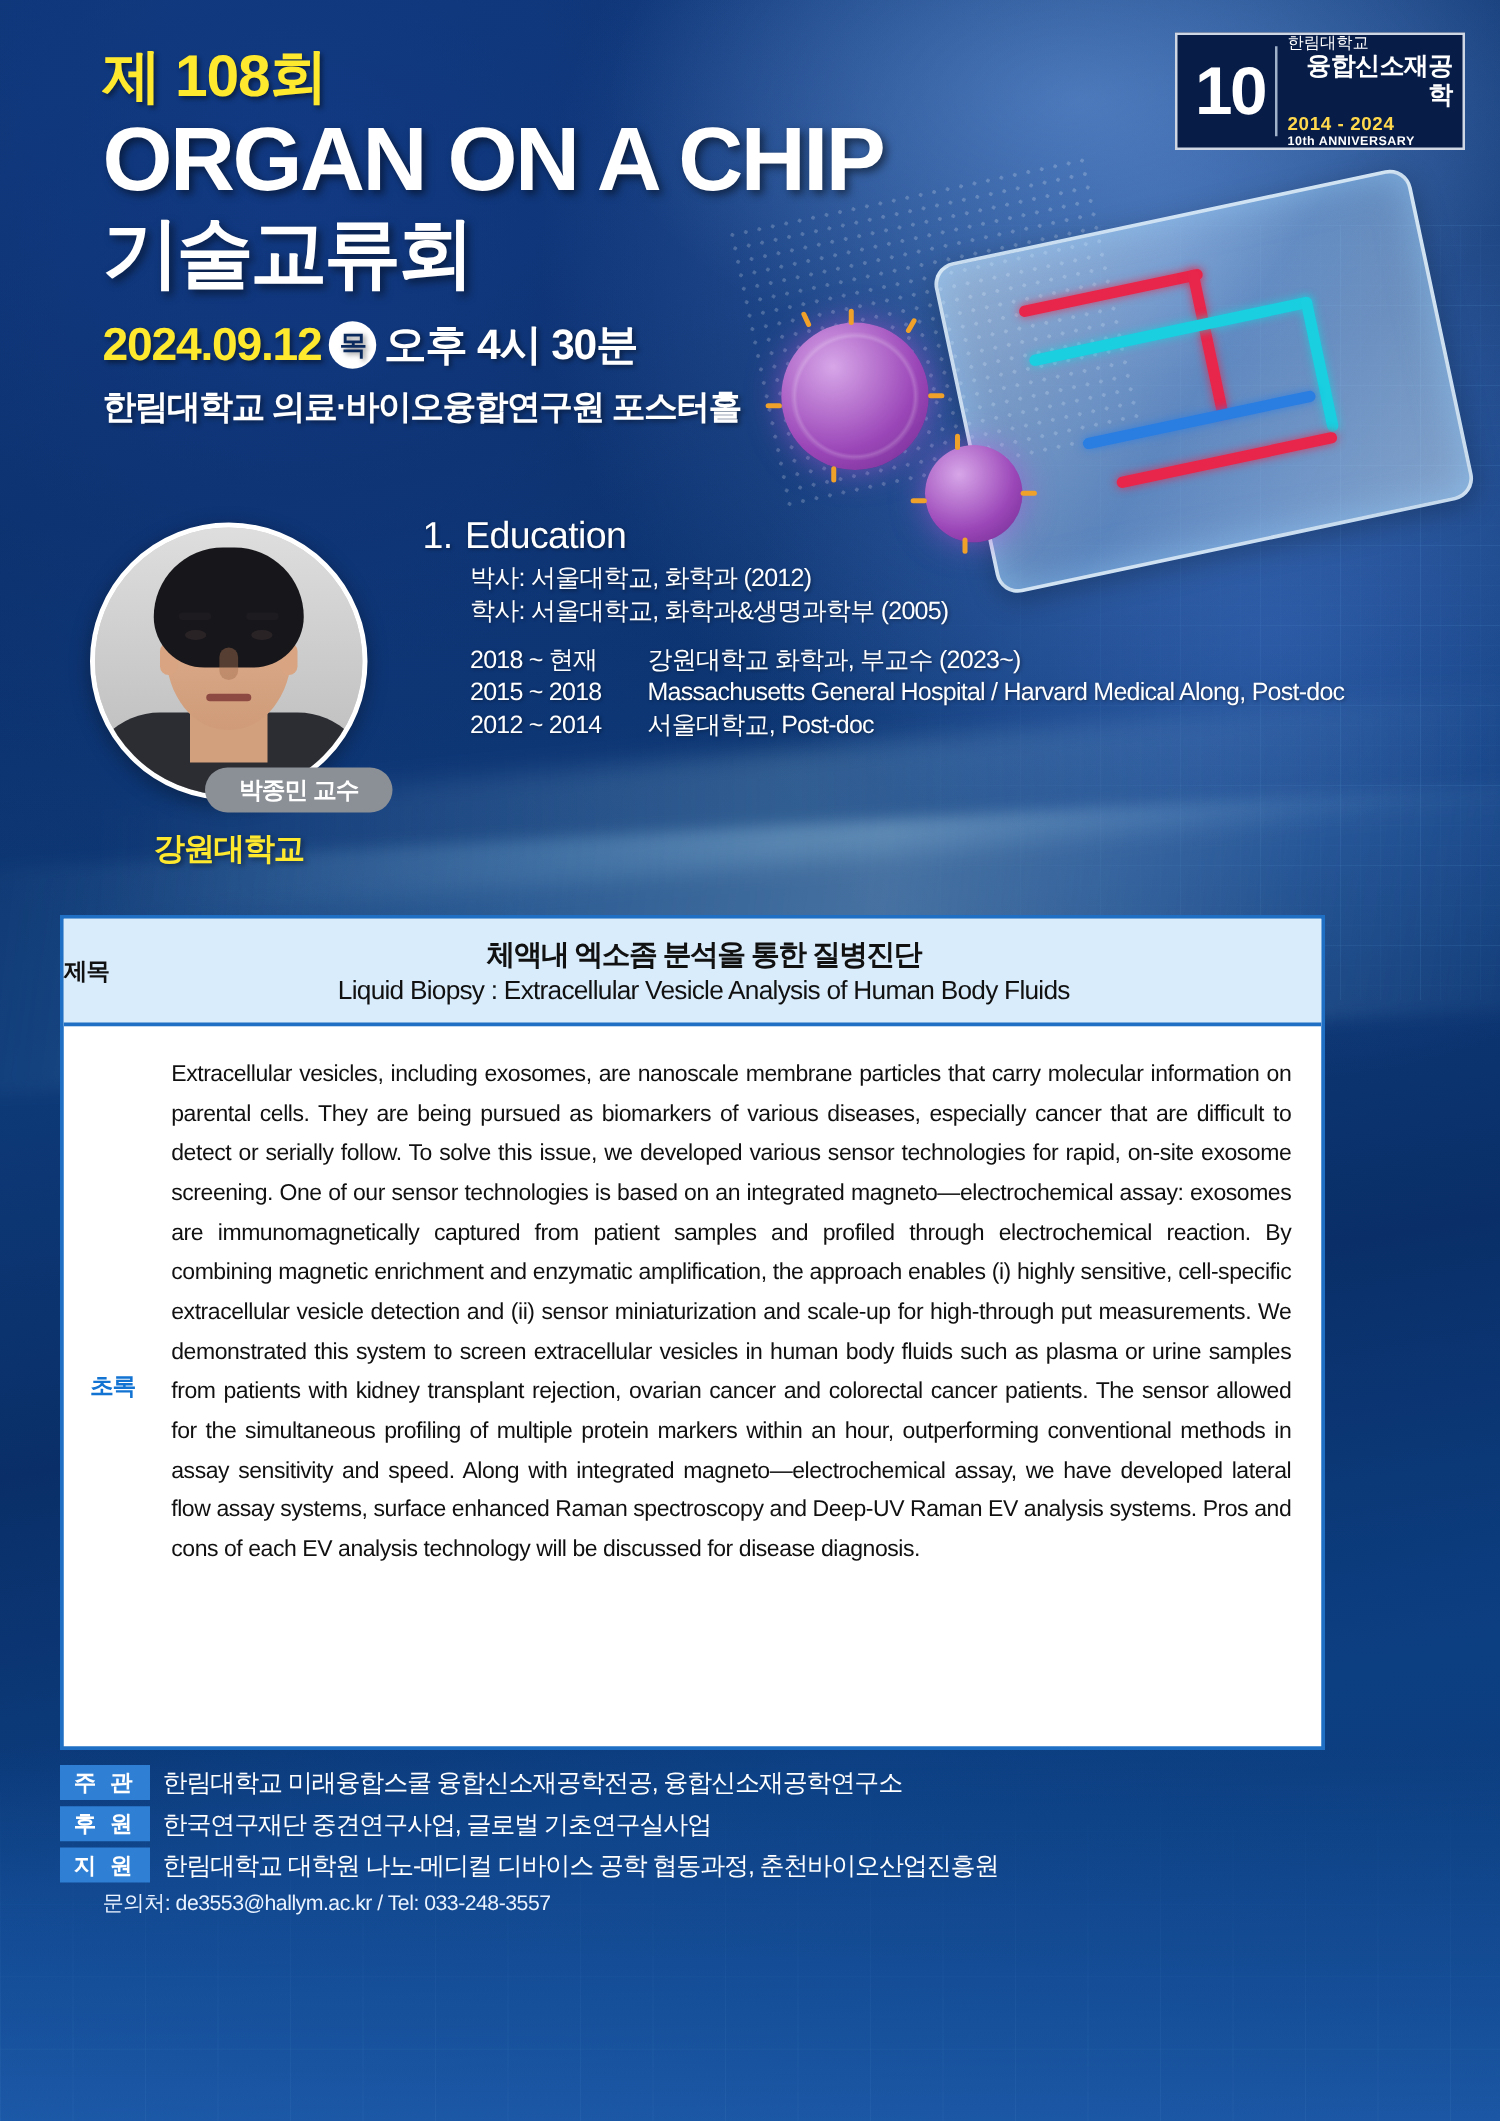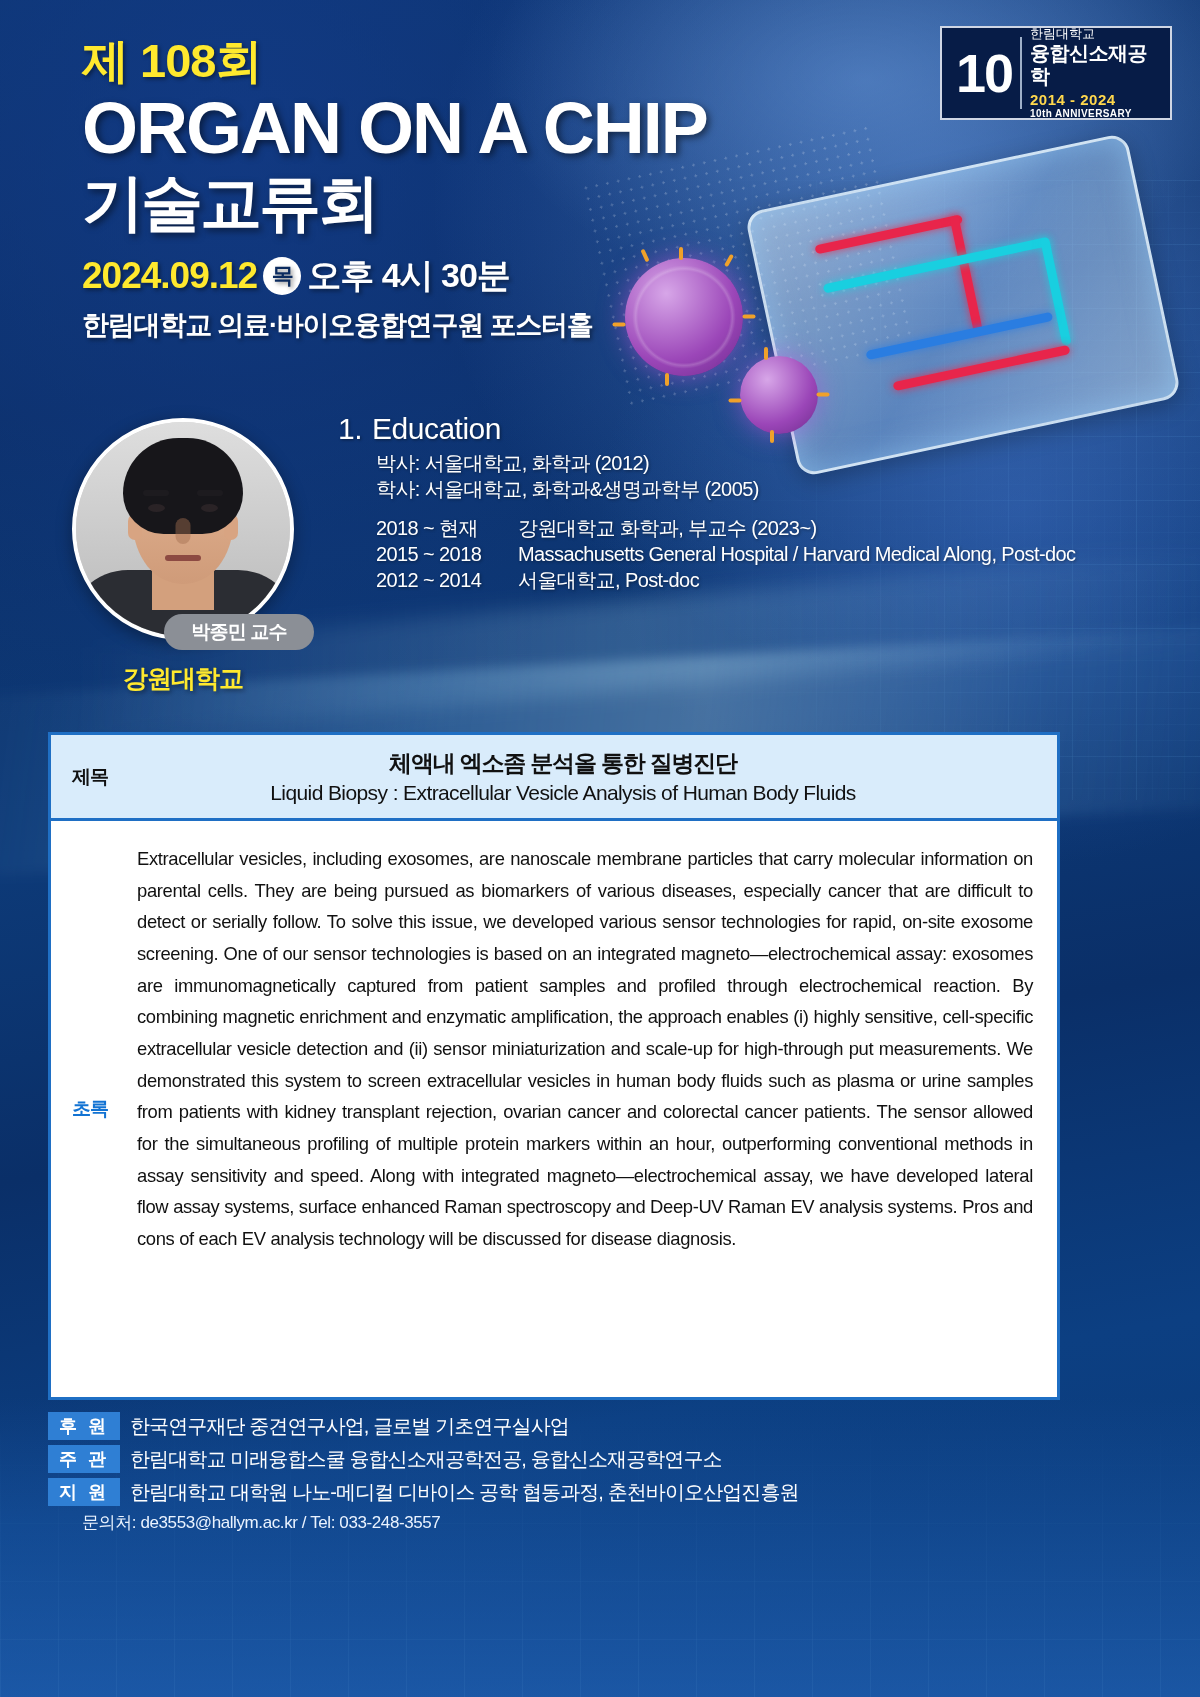--- a/index.html
+++ b/index.html
@@ -53,21 +53,21 @@
     background: #071c47; border: 2px solid #cfd6e4;
     display: flex; align-items: center; padding: 4px 8px;
   }
   .badge .num {
     font-size: 54px; font-weight: bold; color: #ffffff; line-height: 1;
     letter-spacing: -2px; padding: 0 8px 0 6px;
   }
   .badge .divider { width: 2px; height: 72px; background: #9fb0c9; margin-right: 8px; }
   .badge .btxt { color: #fff; line-height: 1.15; }
   .badge .b1 { font-size: 13px; }
-  .badge .b2 { font-size: 20px; font-weight: bold; letter-spacing: -0.5px; }
+  .badge .b2 { font-size: 20px; font-weight: bold; letter-spacing: -0.5px; text-align: right; }
   .badge .b3 { font-size: 15px; font-weight: bold; color: #ffd84d; margin-top: 3px; letter-spacing: 0.5px;}
   .badge .b4 { font-size: 10px; font-weight: bold; letter-spacing: 0.4px; }
 
   
   .title-wrap { position: absolute; left: 82px; top: 30px; }
   .t-ep {
     font-size: 47px; font-weight: bold; color: #ffe92e; letter-spacing: -1px;
     text-shadow: 2px 2px 4px rgba(0,0,0,0.45);
   }
   .t-main {
@@ -194,21 +194,21 @@
   
   .panel {
     position: absolute; left: 48px; top: 732px; width: 1012px; height: 668px;
     background: #ffffff; border: 3px solid #1f6fc4;
   }
   .panel-head {
     background: #d9ecfb; border-bottom: 3px solid #1f6fc4;
     height: 86px; display: flex; align-items: center;
   }
   .lbl-title {
-    width: 78px; flex: 0 0 78px; text-align: center;
+    width: 78px; flex: 0 0 78px; 
     font-size: 19px; font-weight: bold; color: #111; letter-spacing: -1px;
   }
   .head-text { flex: 1; text-align: center; padding-right: 60px; }
   .head-ko { font-size: 23px; font-weight: bold; color: #111; letter-spacing: -1.2px; }
   .head-en { font-size: 21px; color: #111; letter-spacing: -0.6px; margin-top: 2px; }
   .panel-body { display: flex; height: calc(100% - 86px); }
   .lbl-abs {
     width: 78px; flex: 0 0 78px;
     display: flex; align-items: center; justify-content: center;
     font-size: 19px; font-weight: bold; color: #1273d3; letter-spacing: -1px;
@@ -359,26 +359,26 @@
       </div>
     </div>
     <div class="panel-body">
       <div class="lbl-abs">초록</div>
       <div class="abs-text">Extracellular vesicles, including exosomes, are nanoscale membrane particles that carry molecular information on parental cells. They are being pursued as biomarkers of various diseases, especially cancer that are difficult to detect or serially follow. To solve this issue, we developed various sensor technologies for rapid, on-site exosome screening. One of our sensor technologies is based on an integrated magneto—electrochemical assay: exosomes are immunomagnetically captured from patient samples and profiled through electrochemical reaction. By combining magnetic enrichment and enzymatic amplification, the approach enables (i) highly sensitive, cell-specific extracellular vesicle detection and (ii) sensor miniaturization and scale-up for high-through put measurements. We demonstrated this system to screen extracellular vesicles in human body fluids such as plasma or urine samples from patients with kidney transplant rejection, ovarian cancer and colorectal cancer patients. The sensor allowed for the simultaneous profiling of multiple protein markers within an hour, outperforming conventional methods in assay sensitivity and speed. Along with integrated magneto—electrochemical assay, we have developed lateral flow assay systems, surface enhanced Raman spectroscopy and Deep-UV Raman EV analysis systems. Pros and cons of each EV analysis technology will be discussed for disease diagnosis.</div>
     </div>
   </div>
 
   <div class="footer">
     <div class="f-row">
+      <div class="f-tag">주 관</div>
+      <div class="f-txt">한림대학교 미래융합스쿨 융합신소재공학전공, 융합신소재공학연구소</div>
+    </div>
+    <div class="f-row">
       <div class="f-tag">후 원</div>
       <div class="f-txt">한국연구재단 중견연구사업, 글로벌 기초연구실사업</div>
-    </div>
-    <div class="f-row">
-      <div class="f-tag">주 관</div>
-      <div class="f-txt">한림대학교 미래융합스쿨 융합신소재공학전공, 융합신소재공학연구소</div>
     </div>
     <div class="f-row">
       <div class="f-tag">지 원</div>
       <div class="f-txt">한림대학교 대학원 나노-메디컬 디바이스 공학 협동과정, 춘천바이오산업진흥원</div>
     </div>
     <div class="f-contact">문의처: de3553@hallym.ac.kr / Tel: 033-248-3557</div>
   </div>
 </div>
 
 </body></html>

